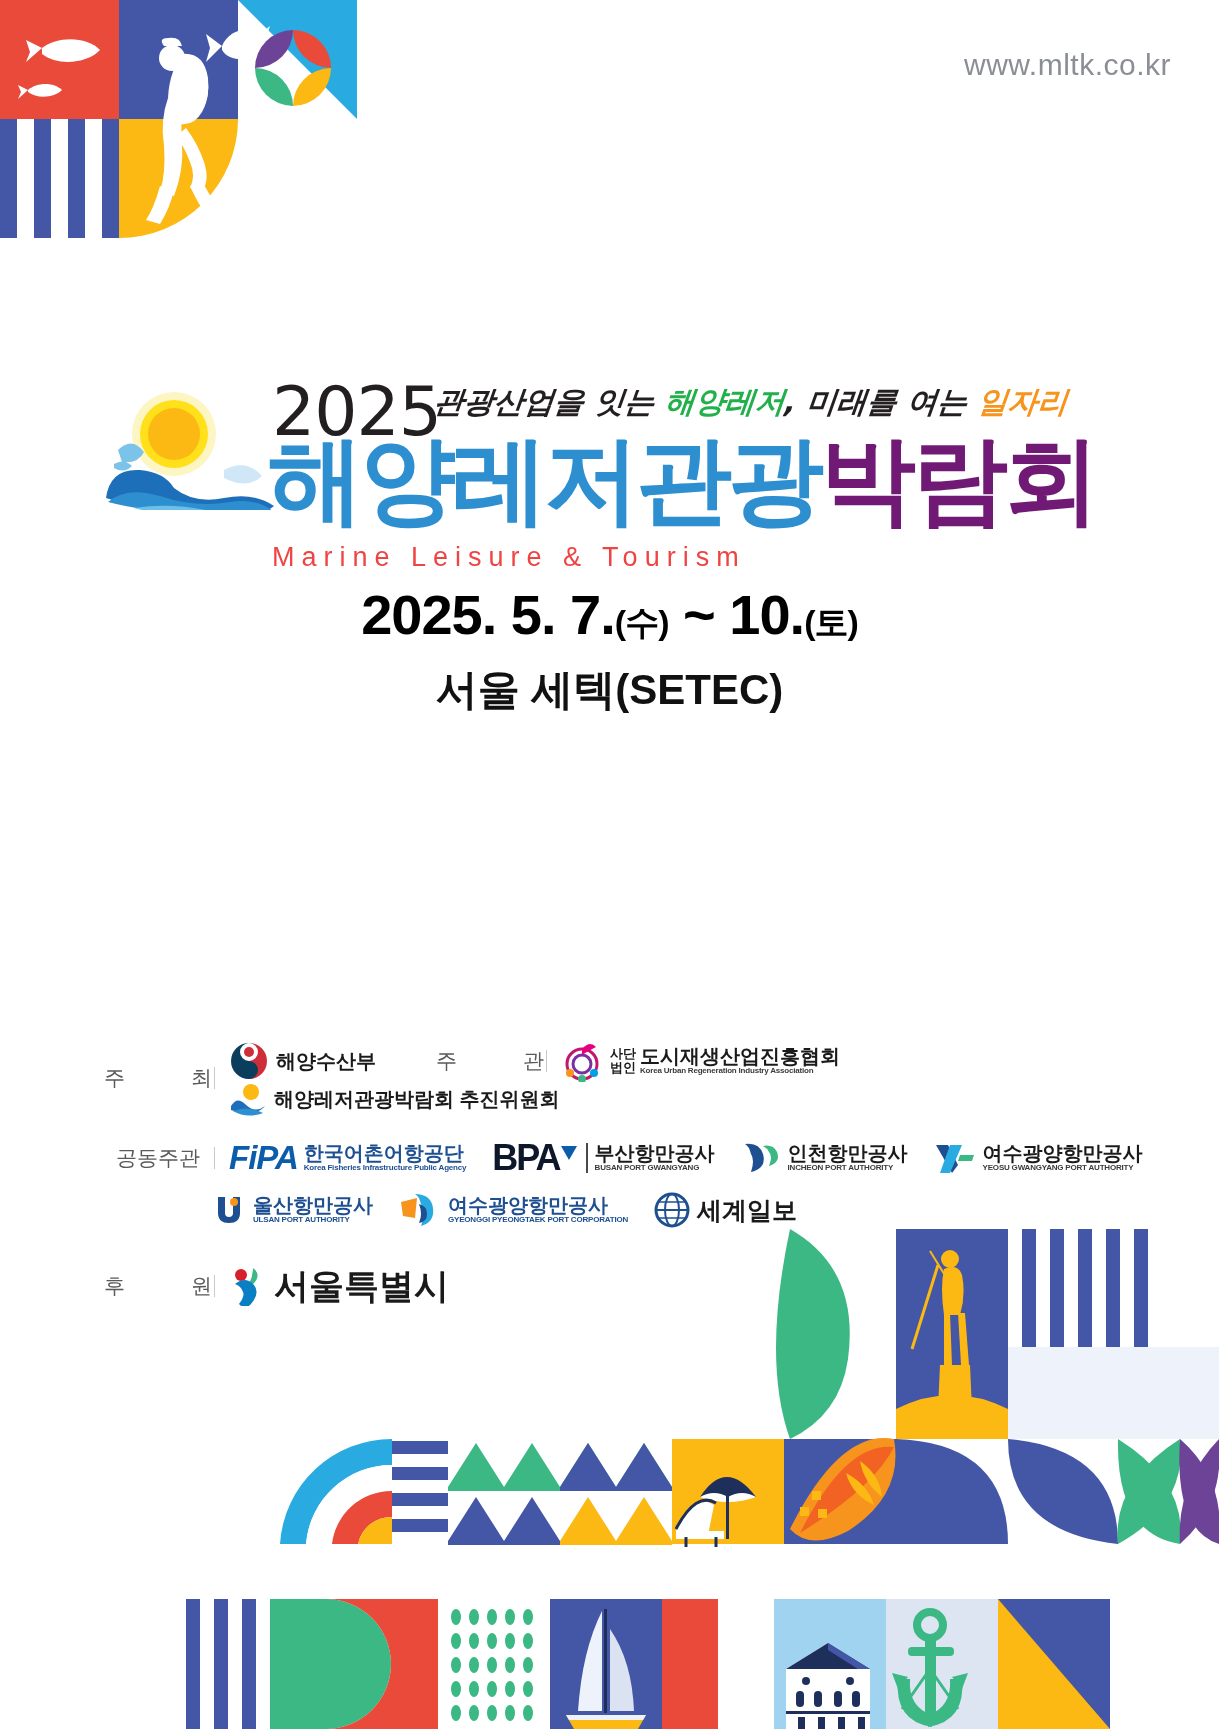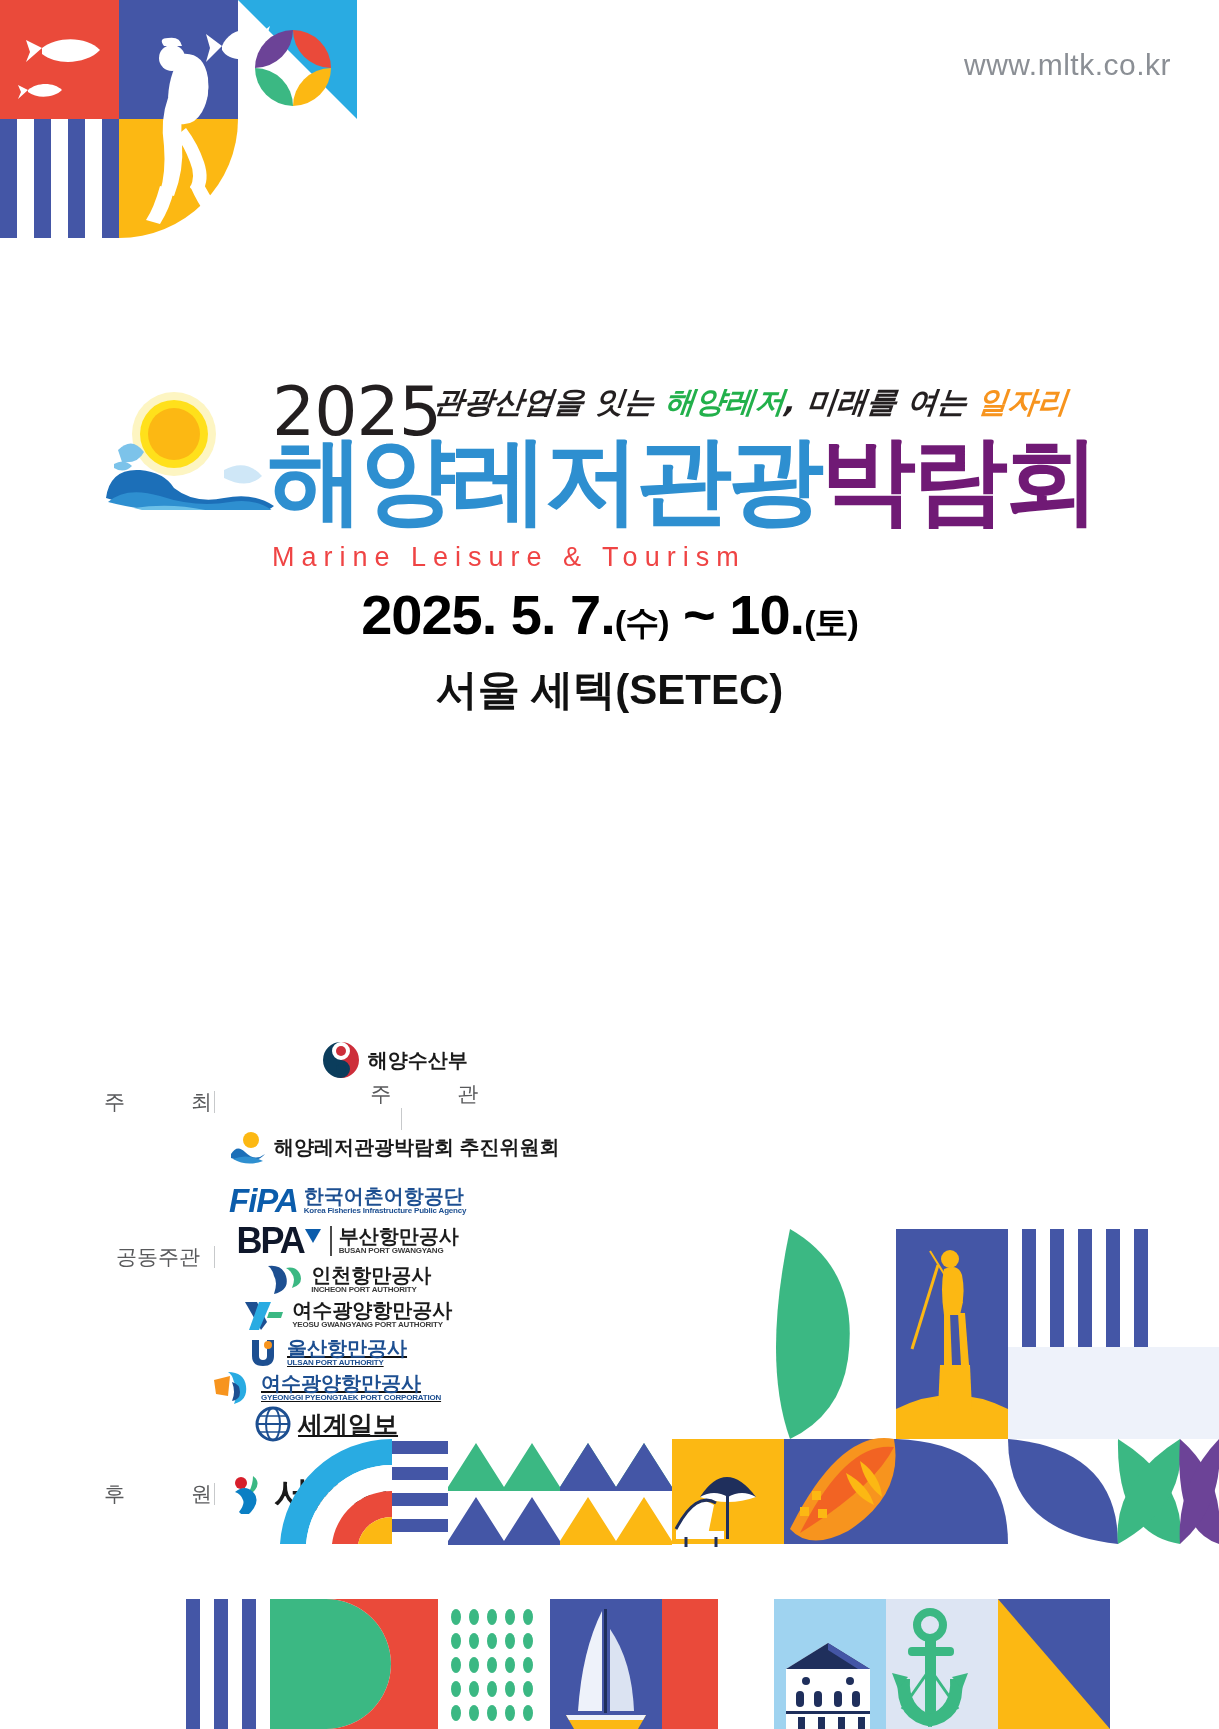--- a/index.html
+++ b/index.html
@@ -87,31 +87,31 @@
   
   .sponsors { position:absolute; left:0; top:1040px; width:1219px; }
   .sp-row { display:flex; align-items:center; margin-bottom:4px; min-height:48px; }
   .sp-label {
     width:108px; margin-left:104px; flex:none;
     font-size:21px; color:#58595b; font-weight:500;
     display:flex; justify-content:space-between;
   }
   .sp-label.wide { letter-spacing:0; justify-content:center; }
   .sp-divider { width:1px; height:22px; background:#c7c9cb; margin:0 14px 0 2px; flex:none; }
-  .sp-items { display:flex; align-items:center; flex-wrap:wrap; gap:0;flex-direction:column; }
+  .sp-items { display:flex; align-items:center; flex-wrap:wrap; gap:0; }
   .sp-item { display:flex; align-items:center; margin-right:26px; }
   .sp-logo { flex:none; margin-right:7px; }
   .sp-text { display:flex; flex-direction:column; justify-content:center; }
   .sp-kr { font-size:20px; font-weight:800; color:#1a1a1a; line-height:1.05; white-space:nowrap; }
   .sp-kr.blue { color:#1d4f91; }
   .sp-en { font-size:8px; font-weight:700; color:#3b3b3b; line-height:1.1; white-space:nowrap; letter-spacing:-0.2px; }
   .sp-en.blue { color:#1d4f91; }
   .sp-prefix { font-size:13px; font-weight:800; color:#1a1a1a; line-height:1.05; margin-right:4px; }
   .row2 { margin-top:18px; }
-  .row3 { margin-left:212px;text-decoration:underline; }
+  .row3 { margin-left:212px; }
   .row4 { margin-top:28px; }
 
   .bpa-word { font-size:36px; font-weight:900; color:#0f172a; letter-spacing:-2px; font-family:"Liberation Sans",sans-serif; }
   .fipa-word { font-size:33px; font-weight:900; color:#0b5cab; letter-spacing:-1px; font-style:italic; }
   .vbar { width:2px; height:30px; background:#4a4a4a; margin:0 7px; }
 
   
   .bottom-art { position:absolute; left:0; bottom:0; width:1219px; height:500px; }
 </style>
 </head>
@@ -223,20 +223,35 @@
           <div class="sp-kr">해양수산부</div>
         </div>
       </div>
 
       <div class="sp-label" style="margin-left:34px">
         <span>주</span>
         <span>관</span>
       </div>
       <div class="sp-divider"></div>
 
+      <div class="sp-item">
+        <svg class="sp-logo" width="42" height="42" viewBox="0 0 42 42">
+          <circle cx="21" cy="24" r="15" fill="none" stroke="#c2176c" stroke-width="3"></circle>
+          <circle cx="21" cy="24" r="9" fill="none" stroke="#7b2fa0" stroke-width="3"></circle>
+          <path d="M21 9 q8 -9 14 -2 q-8 4 -14 8Z" fill="#e6007e"></path>
+          <circle cx="9" cy="33" r="4" fill="#f7941e"></circle>
+          <circle cx="33" cy="33" r="4" fill="#00a0e9"></circle>
+          <circle cx="21" cy="39" r="4" fill="#3bb883"></circle>
+        </svg>
+        <div class="sp-prefix">사단<br>법인</div>
+        <div class="sp-text">
+          <div class="sp-kr">도시재생산업진흥협회</div>
+          <div class="sp-en">Korea Urban Regeneration Industry Association</div>
+        </div>
+      </div>
 
       <div class="sp-item">
         <svg class="sp-logo" width="38" height="34" viewBox="0 0 38 34">
           <circle cx="22" cy="10" r="8" fill="#fcb813"></circle>
           <path d="M2 24 q6 -10 14 -2 q10 10 20 2 q-10 12 -34 4Z" fill="#1c6fb8"></path>
           <path d="M4 29 q14 -6 30 2 q-16 6 -30 -2Z" fill="#2e8fd0"></path>
         </svg>
         <div class="sp-text">
           <div class="sp-kr">해양레저관광박람회 추진위원회</div>
         </div>

